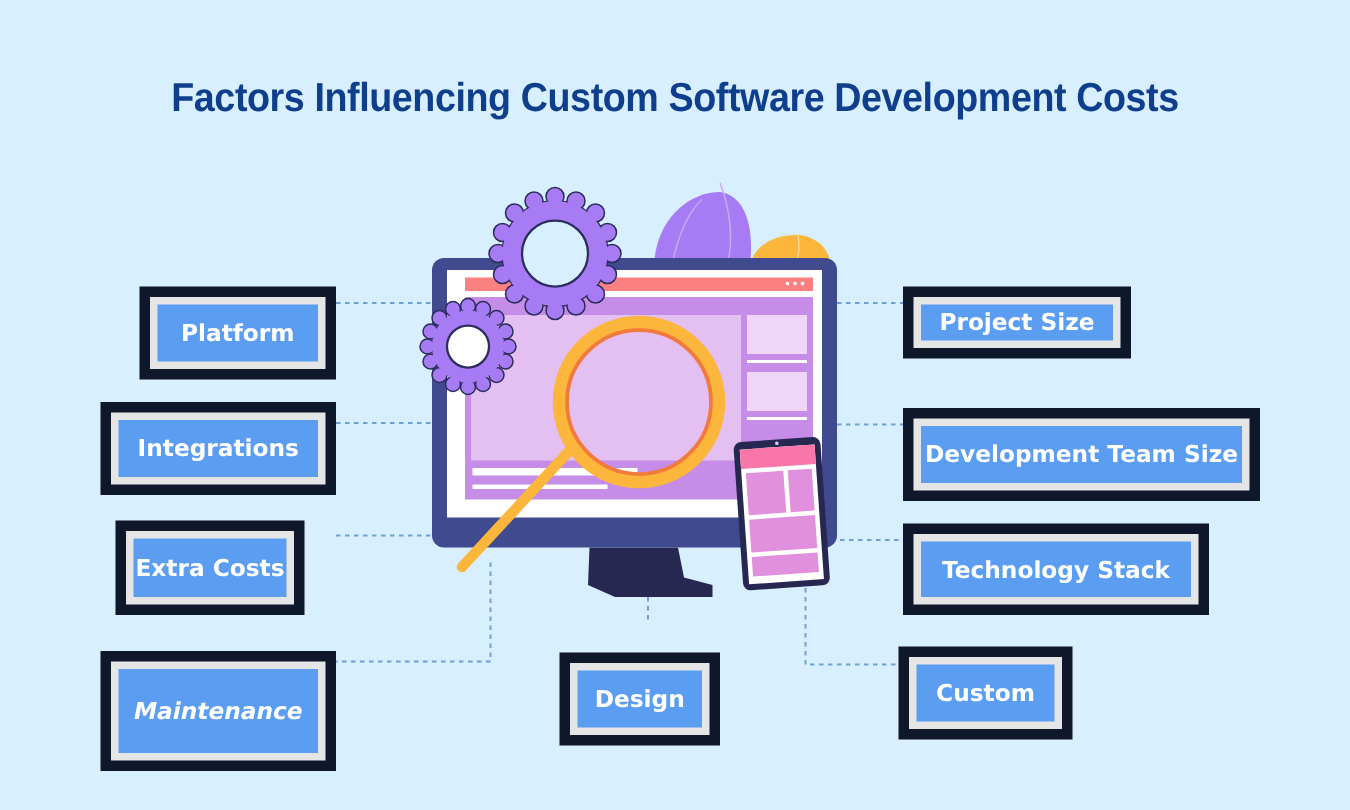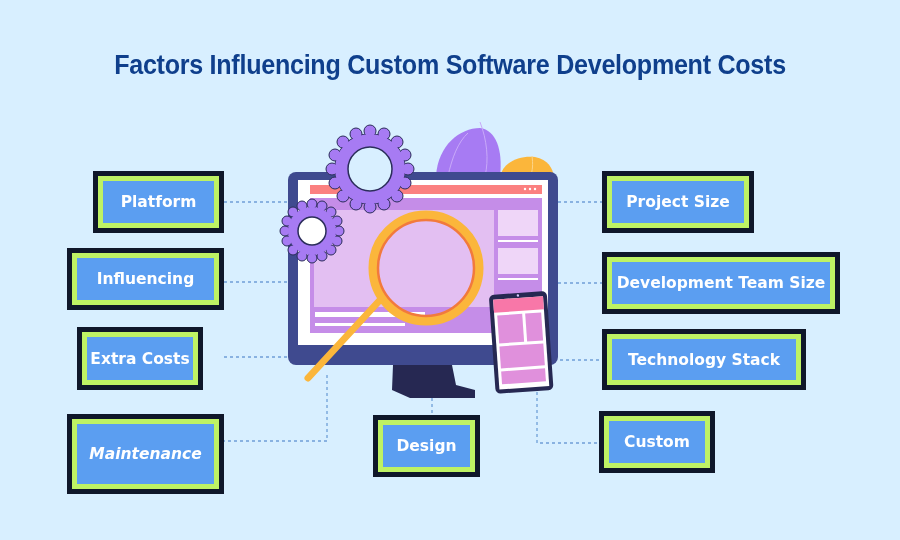--- a/index.html
+++ b/index.html
@@ -1,18 +1,18 @@
 <!DOCTYPE html>
 <html><head>
 <meta charset="utf-8">
 <style>
   html, body { margin:0; padding:0; }
   body { width:900px; height:540px; background:#d8efff; position:relative; overflow:hidden; font-family:"Liberation Sans", sans-serif; }
   .title { position:absolute; left:0; top:50px; width:900px; text-align:center; font-family:"Liberation Sans", sans-serif; font-weight:bold; font-size:27px; color:#0f3f8c; letter-spacing:-0.3px; transform:scaleX(0.93); }
-  .box { position:absolute; border:5px solid #0f172a; background:#bef264; box-sizing:border-box; padding:5px; }
+  .box { position:absolute; border:7px solid #0f172a; background:#e5e5e5; box-sizing:border-box; padding:5px;margin-top:20px; }
   .box .inner { width:100%; height:100%; background:#5b9ef1; display:flex; align-items:center; justify-content:center; color:#ffffff; font-family:"DejaVu Sans", sans-serif; font-weight:bold; font-size:15.5px; box-sizing:border-box; white-space:nowrap; }
   svg.art { position:absolute; left:0; top:0; }
 </style>
 </head>
 <body>
 
 <div class="title">Factors Influencing Custom Software Development Costs</div>
 
 <svg class="art" width="900" height="540" viewBox="0 0 900 540">
 
@@ -118,32 +118,32 @@
     <rect x="527" y="314" width="16" height="28" fill="#e090dc"></rect>
     <rect x="499" y="345" width="44" height="22" fill="#e090dc"></rect>
     <rect x="499" y="370" width="44" height="13" fill="#e090dc"></rect>
   </g>
 </svg>
 
 <div class="box" style="left:93px;top:171px;width:131px;height:62px;">
   <div class="inner">Platform</div>
 </div>
 <div class="box" style="left:67px;top:248px;width:157px;height:62px;">
-  <div class="inner">Influencing</div>
+  <div class="inner">Integrations</div>
 </div>
 <div class="box" style="left:77px;top:327px;width:126px;height:63px;">
   <div class="inner">Extra Costs</div>
 </div>
 <div class="box" style="left:67px;top:414px;width:157px;height:80px;font-style:italic;">
   <div class="inner">Maintenance</div>
 </div>
 <div class="box" style="left:373px;top:415px;width:107px;height:62px;">
   <div class="inner">Design</div>
 </div>
-<div class="box" style="left:602px;top:171px;width:152px;height:62px;">
+<div class="box" style="left:602px;top:171px;width:152px;height:48px;">
   <div class="inner">Project Size</div>
 </div>
 <div class="box" style="left:602px;top:252px;width:238px;height:62px;">
   <div class="inner">Development Team Size</div>
 </div>
 <div class="box" style="left:602px;top:329px;width:204px;height:61px;">
   <div class="inner">Technology Stack</div>
 </div>
 <div class="box" style="left:599px;top:411px;width:116px;height:62px;">
   <div class="inner">Custom</div>

